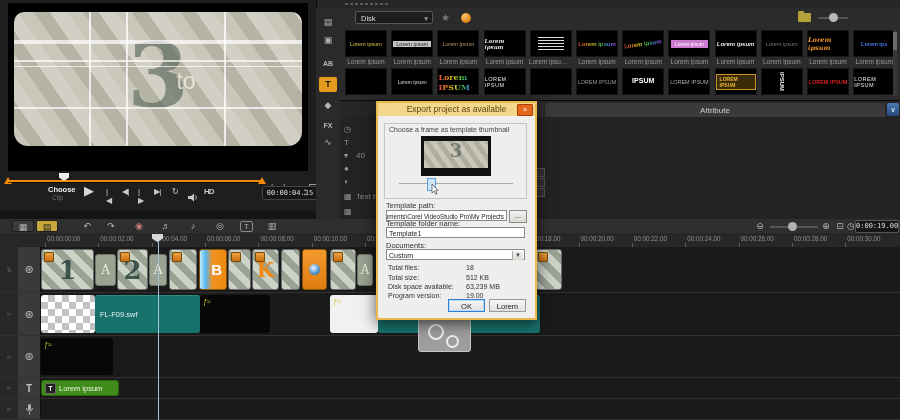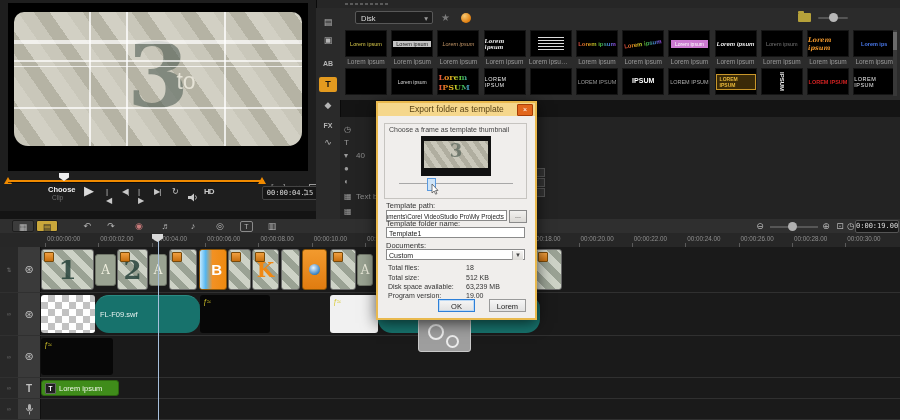--- a/index.html
+++ b/index.html
@@ -118,21 +118,21 @@
     display:flex;align-items:center;justify-content:center;}
   .c-striped .big{font-family:"DejaVu Serif",serif;font-weight:bold;font-size:26px;color:rgba(38,66,58,.85);}
   .c-striped .bigK{font-family:"DejaVu Serif",serif;font-weight:bold;font-size:20px;color:#ef8814;}
   .c-trans{background:#9aa392;border:1px solid #6f7568;display:flex;align-items:center;justify-content:center;
     font-family:"DejaVu Serif",serif;font-size:12px;color:#eeeede;}
   .c-orange-b{background:linear-gradient(90deg,#c2e9ff 0%,#55b5ee 22%,#f29124 48%,#ee8a10 100%);border:1px solid #8a5408;
     display:flex;align-items:center;justify-content:flex-end;padding-right:4px;color:#fff;font-weight:bold;font-size:15px;}
   .c-orange-eye{background:linear-gradient(#f29a2e,#e07c10);border:1px solid #8a5408;
     display:flex;align-items:center;justify-content:center;}
   .c-orange-eye .eye{width:11px;height:11px;border-radius:50%;background:radial-gradient(circle at 40% 35%,#e8f4ff,#2a7ac0 75%);}
-  .c-teal{background:#17726c;border-top:1px solid #2a8a82;display:flex;align-items:center;color:#e8f2f0;font-size:7.5px;padding-left:5px;border-radius:14px;}
+  .c-teal{background:#17726c;border-top:1px solid #2a8a82;display:flex;align-items:center;color:#e8f2f0;font-size:7.5px;padding-left:5px;}
   .c-black{background:#070707;}
   .c-white{background:#f1f1f1;}
   .c-checker{background-color:#fff;background-image:linear-gradient(45deg,#c2c2c2 25%,transparent 25%,transparent 75%,#c2c2c2 75%),
     linear-gradient(45deg,#c2c2c2 25%,transparent 25%,transparent 75%,#c2c2c2 75%);background-size:14px 14px;background-position:0 0,7px 7px;}
   .c-green{background:#3f8c1a;border:1px solid #2c660f;display:flex;align-items:center;color:#f0f6ea;font-size:7.5px;padding-left:3px;}
   .badge-orange{position:absolute;left:2px;top:2px;width:8px;height:8px;border-radius:1px;
     background:linear-gradient(#f0a040,#c87010);border:1px solid #7a4a08;}
   .badge-yellow{position:absolute;left:3px;top:3px;color:#d8c828;font-size:7px;font-style:italic;line-height:7px;}
   .badge-T{display:inline-block;width:9px;height:9px;background:#202020;border:1px solid #666;color:#fff;
     font-size:6.5px;font-weight:bold;text-align:center;line-height:9px;margin-right:3px;border-radius:1px;}
@@ -161,21 +161,21 @@
   #dlg-browse{left:131px;top:107px;width:16px;height:11px;background:linear-gradient(#f2f1ef,#dcdad6);border:1px solid #8a8a8a;
     text-align:center;line-height:9px;font-size:7px;color:#333;}
   #dlg-folder{left:8px;top:124px;width:139px;padding-left:2px;font-size:7px;}
   #dlg-category{left:8px;top:146px;width:139px;padding-left:2px;font-size:7px;}
   #dlg-cat-arrow{right:1px;top:1px;width:10px;height:9px;background:linear-gradient(#f4f3f1,#dddbd7);border-left:1px solid #aaa;
     text-align:center;font-size:6px;color:#444;line-height:9px;}
   .info-label{left:10px;font-size:7px;color:#333;}
   .info-value{left:88px;font-size:7px;color:#333;}
   .dlg-btn{top:196px;width:37px;height:13px;text-align:center;line-height:13px;font-size:7.5px;color:#222;
     background:linear-gradient(#f6f6f6,#e2e2e2);border:1px solid #9a9a9a;box-sizing:border-box;}
-  #btn-ok{left:60px;border:1px solid #2d7fd8;box-shadow:0 0 0 1px #bcd9f5 inset;}
+  #btn-ok{left:70px;border:1px solid #2d7fd8;box-shadow:0 0 0 1px #bcd9f5 inset;}
   #btn-cancel{left:111px;}
 
   
   #transbox{left:418px;top:318px;width:51px;height:32px;background:#9e9e9e;border:1px solid #c9c9c9;border-radius:3px;z-index:40;}
   #transbox .o1{position:absolute;left:9px;top:5px;width:12px;height:12px;border:2px solid #ececec;border-radius:50%;}
   #transbox .o2{position:absolute;left:27px;top:16px;width:9px;height:9px;border:2px solid #ececec;border-radius:50%;}
 </style>
 </head>
 <body>
 
@@ -344,20 +344,25 @@
         <div class="abs caption" style="left: 466px; top: 88px;"></div>
         <div class="abs thumb" style="left: 513.2px; top: 60px;">
           <span class="t-caps">LOREM IPSUM</span>
         </div>
         <div class="abs caption" style="left: 512.2px; top: 88px;"></div>
       </div>
     <div class="abs" id="lib-scroll"></div>
     <div class="abs" id="lib-thumb"></div>
   </div>
 
+  <div class="abs" id="tabbar">
+    <div class="abs" id="tab-edit-region"></div>
+    <div class="abs" id="tab-attribute">Attribute</div>
+    <div class="abs" id="panel-chevron">∨</div>
+  </div>
   <div class="abs" id="options">
     <div id="edit-rows">
         <div class="abs edit-row" style="top: 8px;"><span class="ic">◷</span></div>
         <div class="abs edit-row" style="top: 21px;"><span class="ic">T</span></div>
         <div class="abs edit-row" style="top: 34px;"><span class="ic">▾</span>40</div>
         <div class="abs edit-row" style="top: 47px;"><span class="ic">●</span></div>
         <div class="abs edit-row" style="top: 60px;"><span class="ic">◐</span></div>
         <div class="abs edit-row" style="top: 75px;"><span class="ic">▦</span>Text b</div>
         <div class="abs edit-row" style="top: 90px;"><span class="ic">▦</span></div>
       </div>
@@ -509,21 +514,21 @@
       </div>
     <div class="abs" id="playhead"></div>
   </div>
 
   <div class="abs" id="transbox">
     <span class="o1"></span>
     <span class="o2"></span>
   </div>
 
   <div class="abs" id="dialog">
-    <div class="abs" id="dlg-title">Export folder as template</div>
+    <div class="abs" id="dlg-title">Export project as available</div>
     <div class="abs" id="dlg-close">×</div>
     <div class="abs" id="dlg-group">
       <div class="abs" id="dlg-group-label">Choose a frame as template thumbnail</div>
       <div class="abs" id="dlg-thumb">
         <div class="mini"></div>
         <div class="m3">3</div>
       </div>
       <div class="abs" id="dlg-slider-track"></div>
       <div class="abs" id="dlg-slider-handle"></div>
       <div class="abs" id="dlg-cursor">

